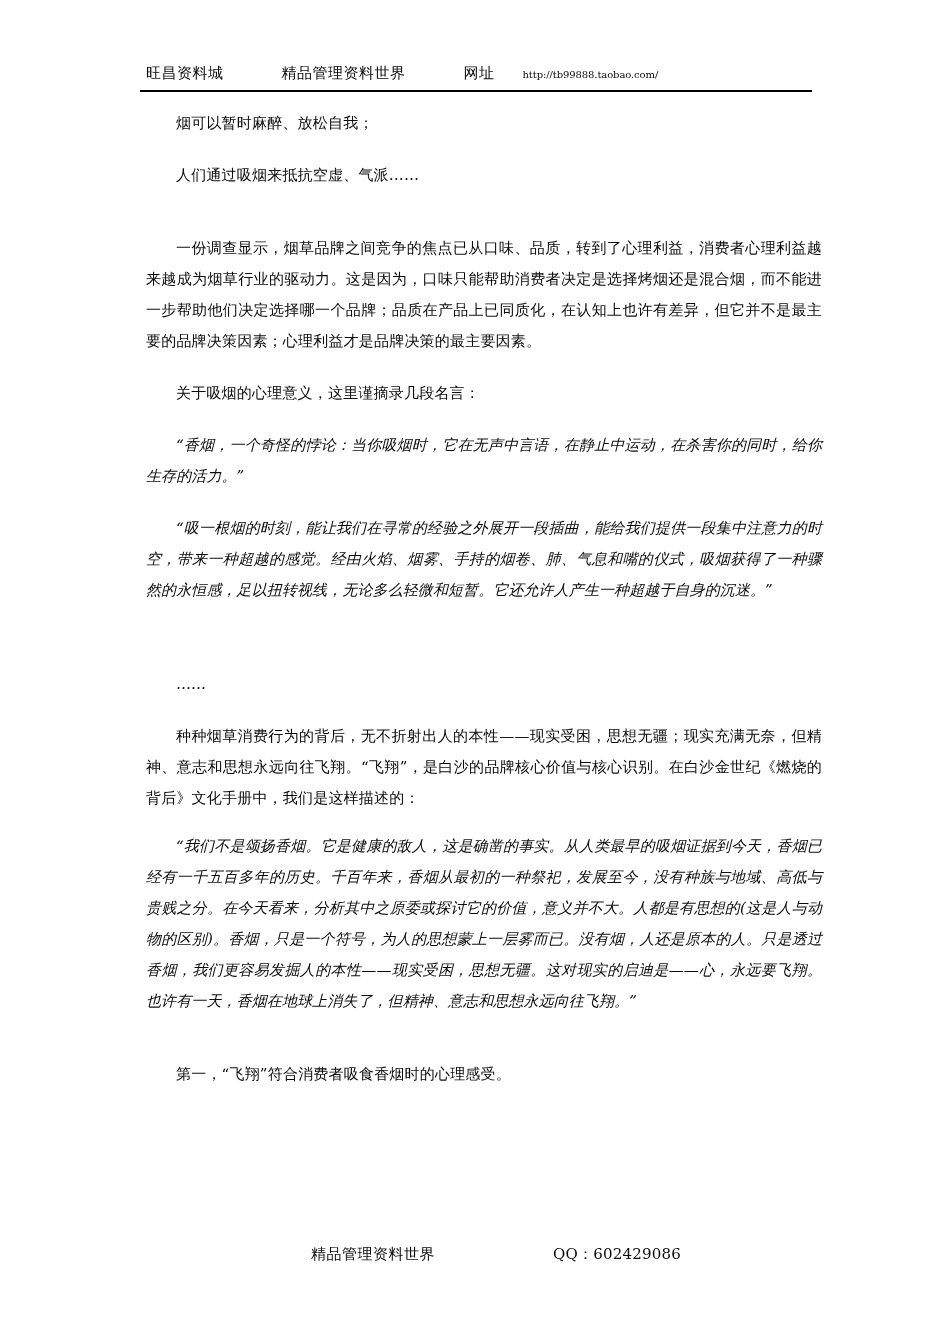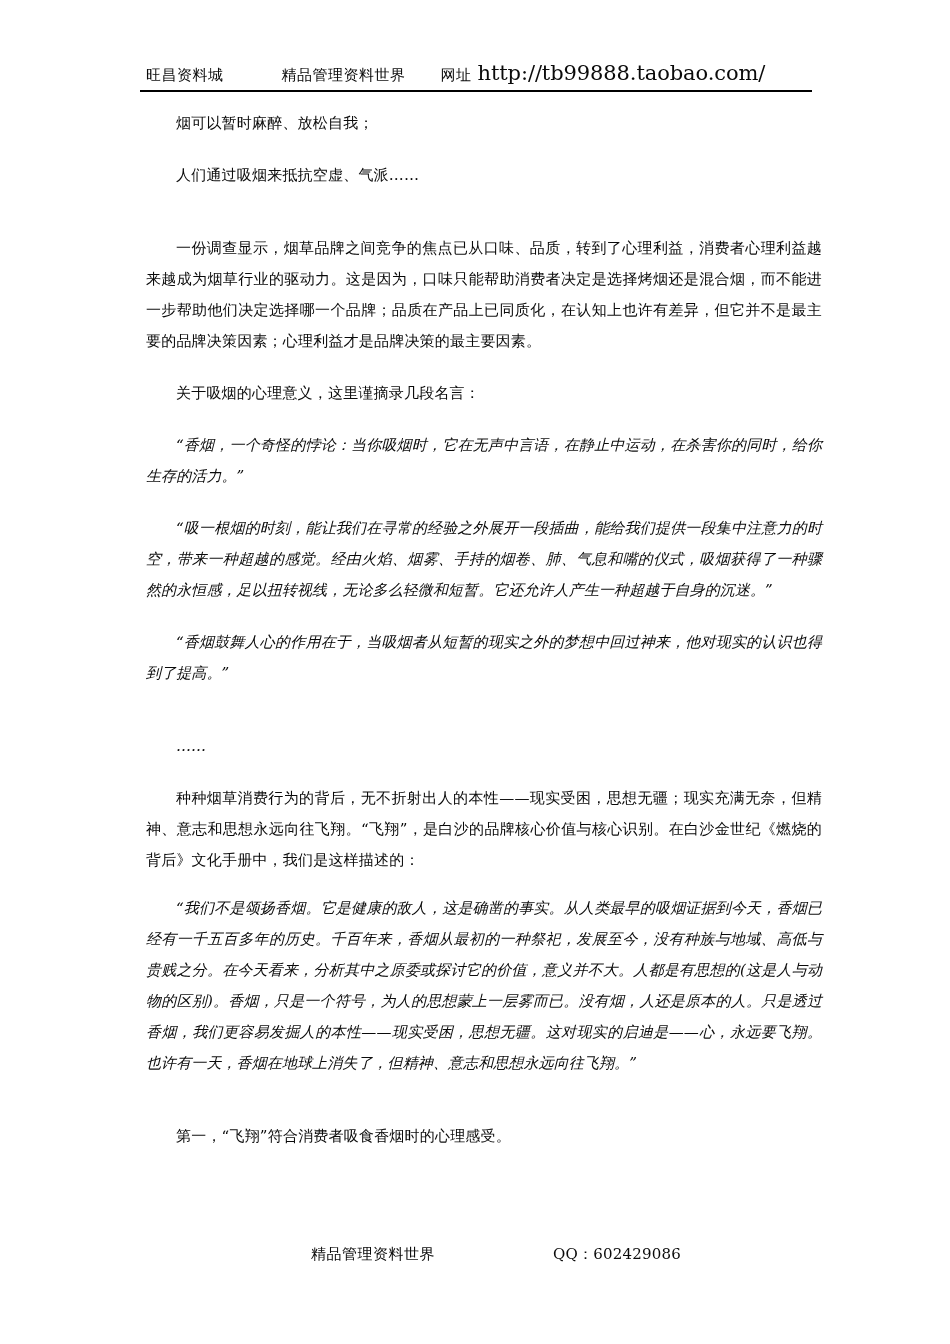--- a/index.html
+++ b/index.html
@@ -41,27 +41,27 @@
   }
   .hdr-site {
     font-family: "DejaVu Serif", "Liberation Serif", serif;
     letter-spacing: 0.5px;
   }
   .hdr-brand {
     margin-left: 58px;
     letter-spacing: 0.5px;
   }
   .hdr-urllabel {
-    margin-left: 35px;
+    margin-left: 58px;
     letter-spacing: 0.5px;
   }
   .hdr-url {
-    margin-left: 6px;
+    margin-left: 28px;
     font-family: "DejaVu Serif", "Liberation Serif", serif;
-    font-size: 21px;
+    font-size: 10px;
     letter-spacing: -0.1px;
   }
   .header-rule {
     position: absolute;
     left: 140px;
     top: 90px;
     width: 672px;
     height: 0;
     border-top: 2px solid #000000;
   }
@@ -155,21 +155,20 @@
 
     <p class="short indent">关于吸烟的心理意义，这里谨摘录几段名言：</p>
     <div class="gap-md"></div>
 
     <p class="quote indent">“香烟，一个奇怪的悖论：当你吸烟时，它在无声中言语，在静止中运动，在杀害你的同时，给你生存的活力。”</p>
     <div class="gap-md"></div>
 
     <p class="quote indent">“吸一根烟的时刻，能让我们在寻常的经验之外展开一段插曲，能给我们提供一段集中注意力的时空，带来一种超越的感觉。经由火焰、烟雾、手持的烟卷、肺、气息和嘴的仪式，吸烟获得了一种骤然的永恒感，足以扭转视线，无论多么轻微和短暂。它还允许人产生一种超越于自身的沉迷。”</p>
     <div class="gap-md"></div>
 
-    <p class="quote indent">“香烟鼓舞人心的作用在于，当吸烟者从短暂的现实之外的梦想中回过神来，他对现实的认识也得到了提高。”</p>
     <div class="gap-md"></div>
 
     <div class="gap-md"></div>
 
     <p class="quote short indent">……</p>
     <div class="gap-md"></div>
 
     <p class="indent">种种烟草消费行为的背后，无不折射出人的本性——现实受困，思想无疆；现实充满无奈，但精神、意志和思想永远向往飞翔。“飞翔”，是白沙的品牌核心价值与核心识别。在白沙金世纪《燃烧的背后》文化手册中，我们是这样描述的：</p>
     <div class="gap-sm"></div>
 

